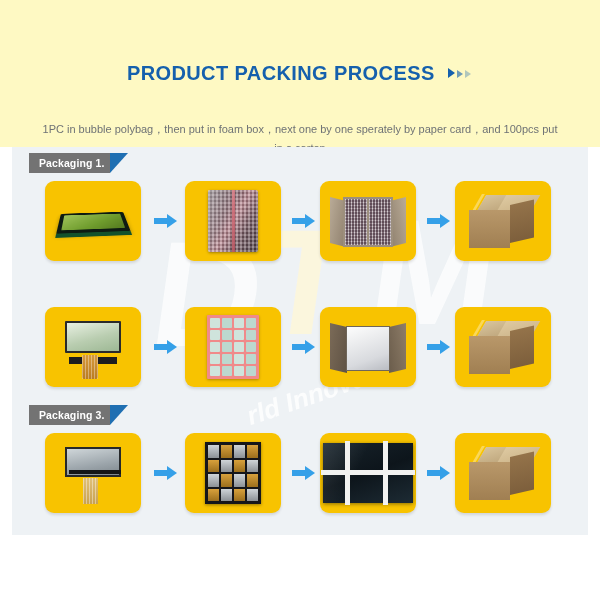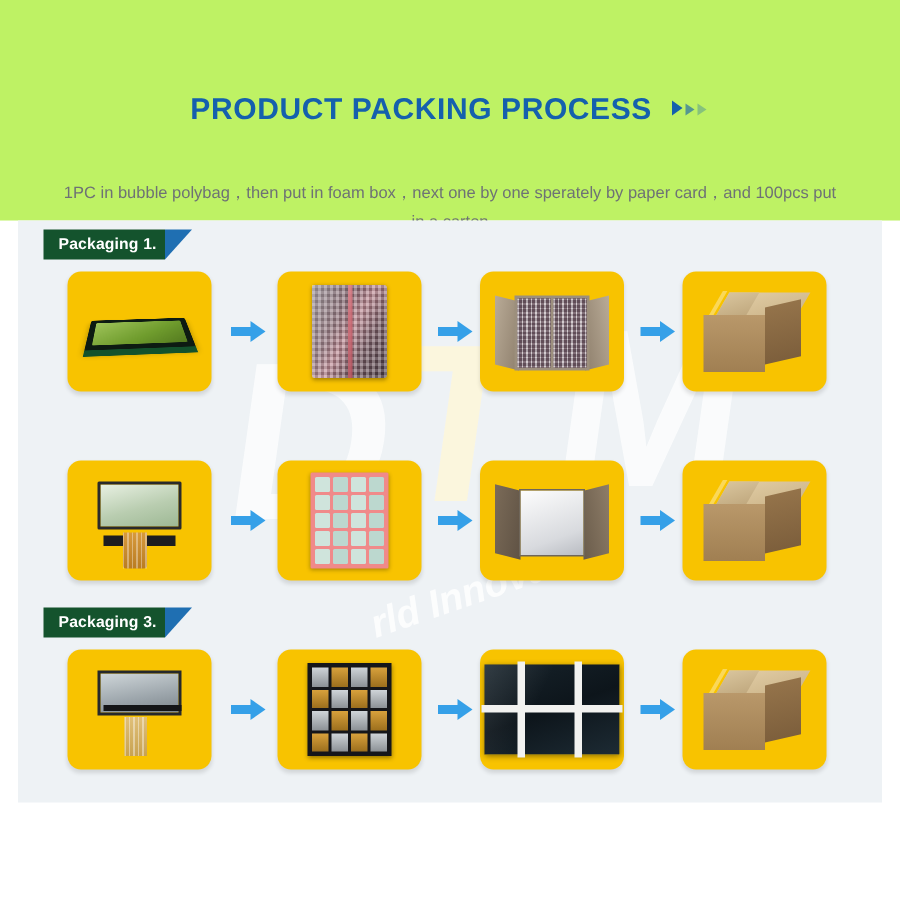--- a/index.html
+++ b/index.html
@@ -7,21 +7,21 @@
     width:600px;height:600px;
     background:#ffffff;
     font-family:"Liberation Sans", sans-serif;
     overflow:hidden;
     position:relative;
   }
 
   
   .header{
     position:absolute;left:0;top:0;width:600px;height:147px;
-    background:#bef264;
+    background:#fef9c3;
   }
   .title-row{
     position:absolute;left:0;top:62px;width:600px;
     text-align:center;
     white-space:nowrap;
   }
   .title-text{
     display:inline-block;
     font-size:20px;
     font-weight:bold;
@@ -85,21 +85,21 @@
 
   
   .row{position:absolute;left:0;width:576px;height:126px;}
   .row1{top:0;}
   .row2{top:126px;}
   .row3{top:252px;}
 
   .tab{
     position:absolute;left:17px;top:6px;
     height:20px;
-    background:#14532d;
+    background:#737373;
     display:flex;align-items:center;
     padding:0 6px 0 10px;
     z-index:4;
   }
   .tab-label{
     font-size:10.5px;font-weight:bold;color:#ffffff;
     white-space:nowrap;letter-spacing:.1px;
   }
   .tab-wedge{
     position:absolute;left:100%;top:0;

